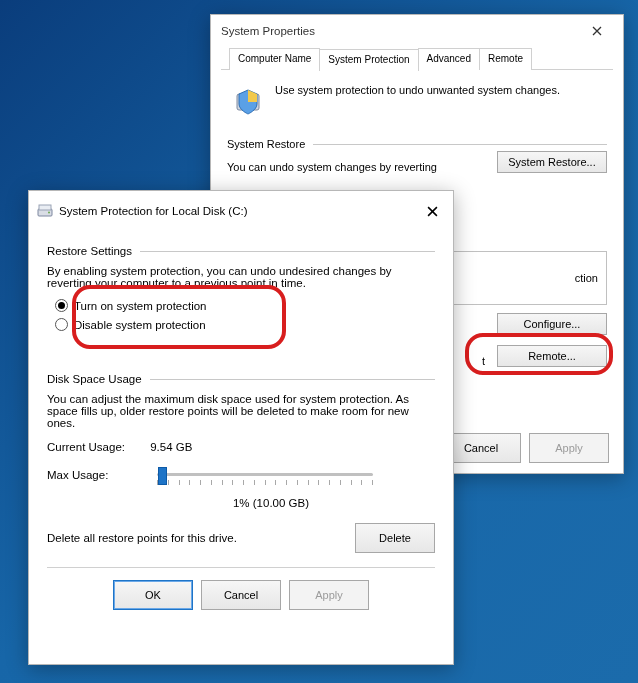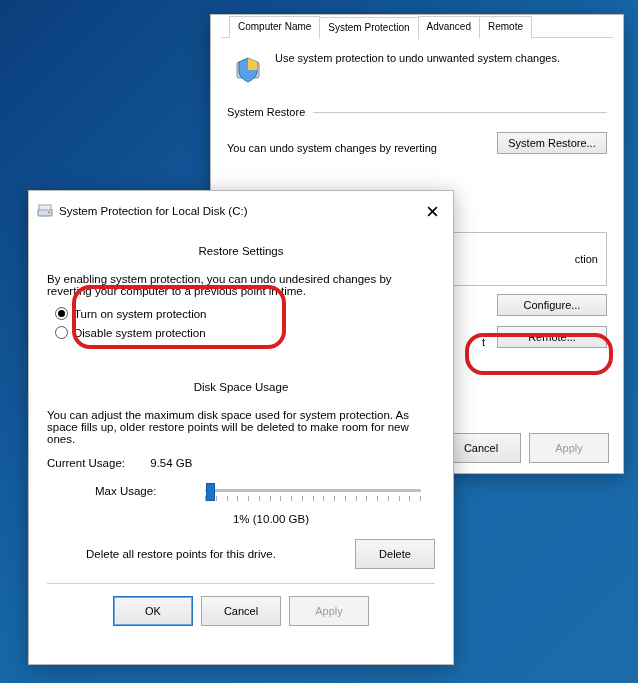--- a/index.html
+++ b/index.html
@@ -59,21 +59,21 @@
     cursor: pointer;
   }
   .tab.active {
     top: 2px;
     padding-bottom: 6px;
     z-index: 2;
   }
   .back-body { padding: 8px 16px 12px; font-size: 11px; }
   .desc-row { display: flex; gap: 10px; align-items: flex-start; padding: 6px 4px 12px; }
   .shield-icon { width: 34px; height: 34px; display:flex; align-items:center; justify-content:center; }
-  .group-label { margin-top: 8px; margin-bottom: 14px; display: flex; align-items: center; gap: 8px; }
+  .group-label { margin-top: 8px; margin-bottom: 1px; display: flex; align-items: center; gap: 8px; }
   .group-label .line { flex: 1; height: 1px; background: #c8c8c8; }
   .btn {
     display: inline-flex; align-items: center; justify-content: center;
     border: 1px solid #a7a7a7;
     background: linear-gradient(#f6f6f6,#e7e7e7);
     height: 22px; min-width: 110px;
     font-size: 11px;
     cursor: pointer;
     padding: 0 10px;
   }
@@ -89,29 +89,29 @@
   .hl1 {
     position: absolute;
     border: 4px solid #d81e1e;
     border-radius: 18px;
     pointer-events: none;
   }
   
   .front-title { display: flex; align-items: center; padding: 6px 6px 6px 8px; }
   .front-title .ico { width: 16px; height: 16px; margin-right: 6px; }
   .front-body { padding: 8px 18px 10px; font-size: 11.5px; }
-  .section-label { display:flex; align-items:center; gap:8px; margin: 6px 0 8px; flex-direction: column; }
+  .section-label { display:flex; align-items:center; gap:8px; margin: 6px 0 8px; }
   .section-label .line { flex:1; height:1px; background:#c8c8c8; }
   .radio-row { display:flex; align-items:center; gap:6px; margin: 6px 0 6px 8px; }
   .radio-dot {
     width: 13px; height: 13px; border: 1px solid #555; border-radius: 50%;
     display:flex; align-items:center; justify-content:center; background:#fff;
   }
   .radio-dot.sel::after { content:""; width:7px; height:7px; background:#000; border-radius:50%; }
-  .slider-wrap { display:flex; align-items:center; gap:10px; margin-top:6px;margin-left:48px; }
+  .slider-wrap { display:flex; align-items:center; gap:10px; margin-top:6px; }
   .slider {
     position: relative; width: 216px; height: 24px;
   }
   .slider .track { position:absolute; top:10px; left:0; right:0; height:3px; background:#c0c0c0; border-radius:2px; }
   .slider .thumb {
     position:absolute; top:4px; left:1px; width:9px; height:18px;
     background:#1e74c7; border:1px solid #0d5aa7;
   }
   .slider .ticks { position:absolute; top:17px; left:0; right:0; display:flex; justify-content:space-between; }
   .slider .ticks i { width:1px; height:5px; background:#a8a8a8; }
@@ -119,20 +119,29 @@
     display:flex; justify-content:center; gap:8px;
     border-top: 1px solid #d0d0d0;
     margin-top:14px; padding-top:12px;
   }
   .lbl-col { display:inline-block; width:100px; }
 </style>
 </head>
 <body>
 
 <div class="window win-back">
+  <div class="titlebar">
+    <span>System Properties</span>
+    <span class="spacer"></span>
+    <span class="close-x">
+      <svg width="10" height="10" viewBox="0 0 10 10">
+          <path d="M1 1 L9 9 M9 1 L1 9" stroke="#333" stroke-width="1.3"></path>
+        </svg>
+    </span>
+  </div>
 
   <div class="tabs">
     <div class="tab">Computer Name</div>
     <div class="tab active">System Protection</div>
     <div class="tab">Advanced</div>
     <div class="tab">Remote</div>
   </div>
 
   <div class="back-body">
     <div class="desc-row">
@@ -251,21 +260,21 @@
             <i></i>
             <i></i>
             <i></i>
             <i></i>
             <i></i>
           </div>
       </div>
     </div>
     <div style="text-align:center; margin:10px 0 14px 60px;">1% (10.00 GB)</div>
 
-    <div style="display:flex; align-items:center; gap:14px;margin-left:39px;">
+    <div style="display:flex; align-items:center; gap:14px;">
       <span style="flex:1;">Delete all restore points for this drive.</span>
       <button class="btn small">Delete</button>
     </div>
 
     <div class="footer-row">
       <button class="btn small" style="border-color:#1e74c7; box-shadow:inset 0 0 0 1px #6aa8e8;">OK</button>
       <button class="btn small">Cancel</button>
       <button class="btn small disabled">Apply</button>
     </div>
   </div>

